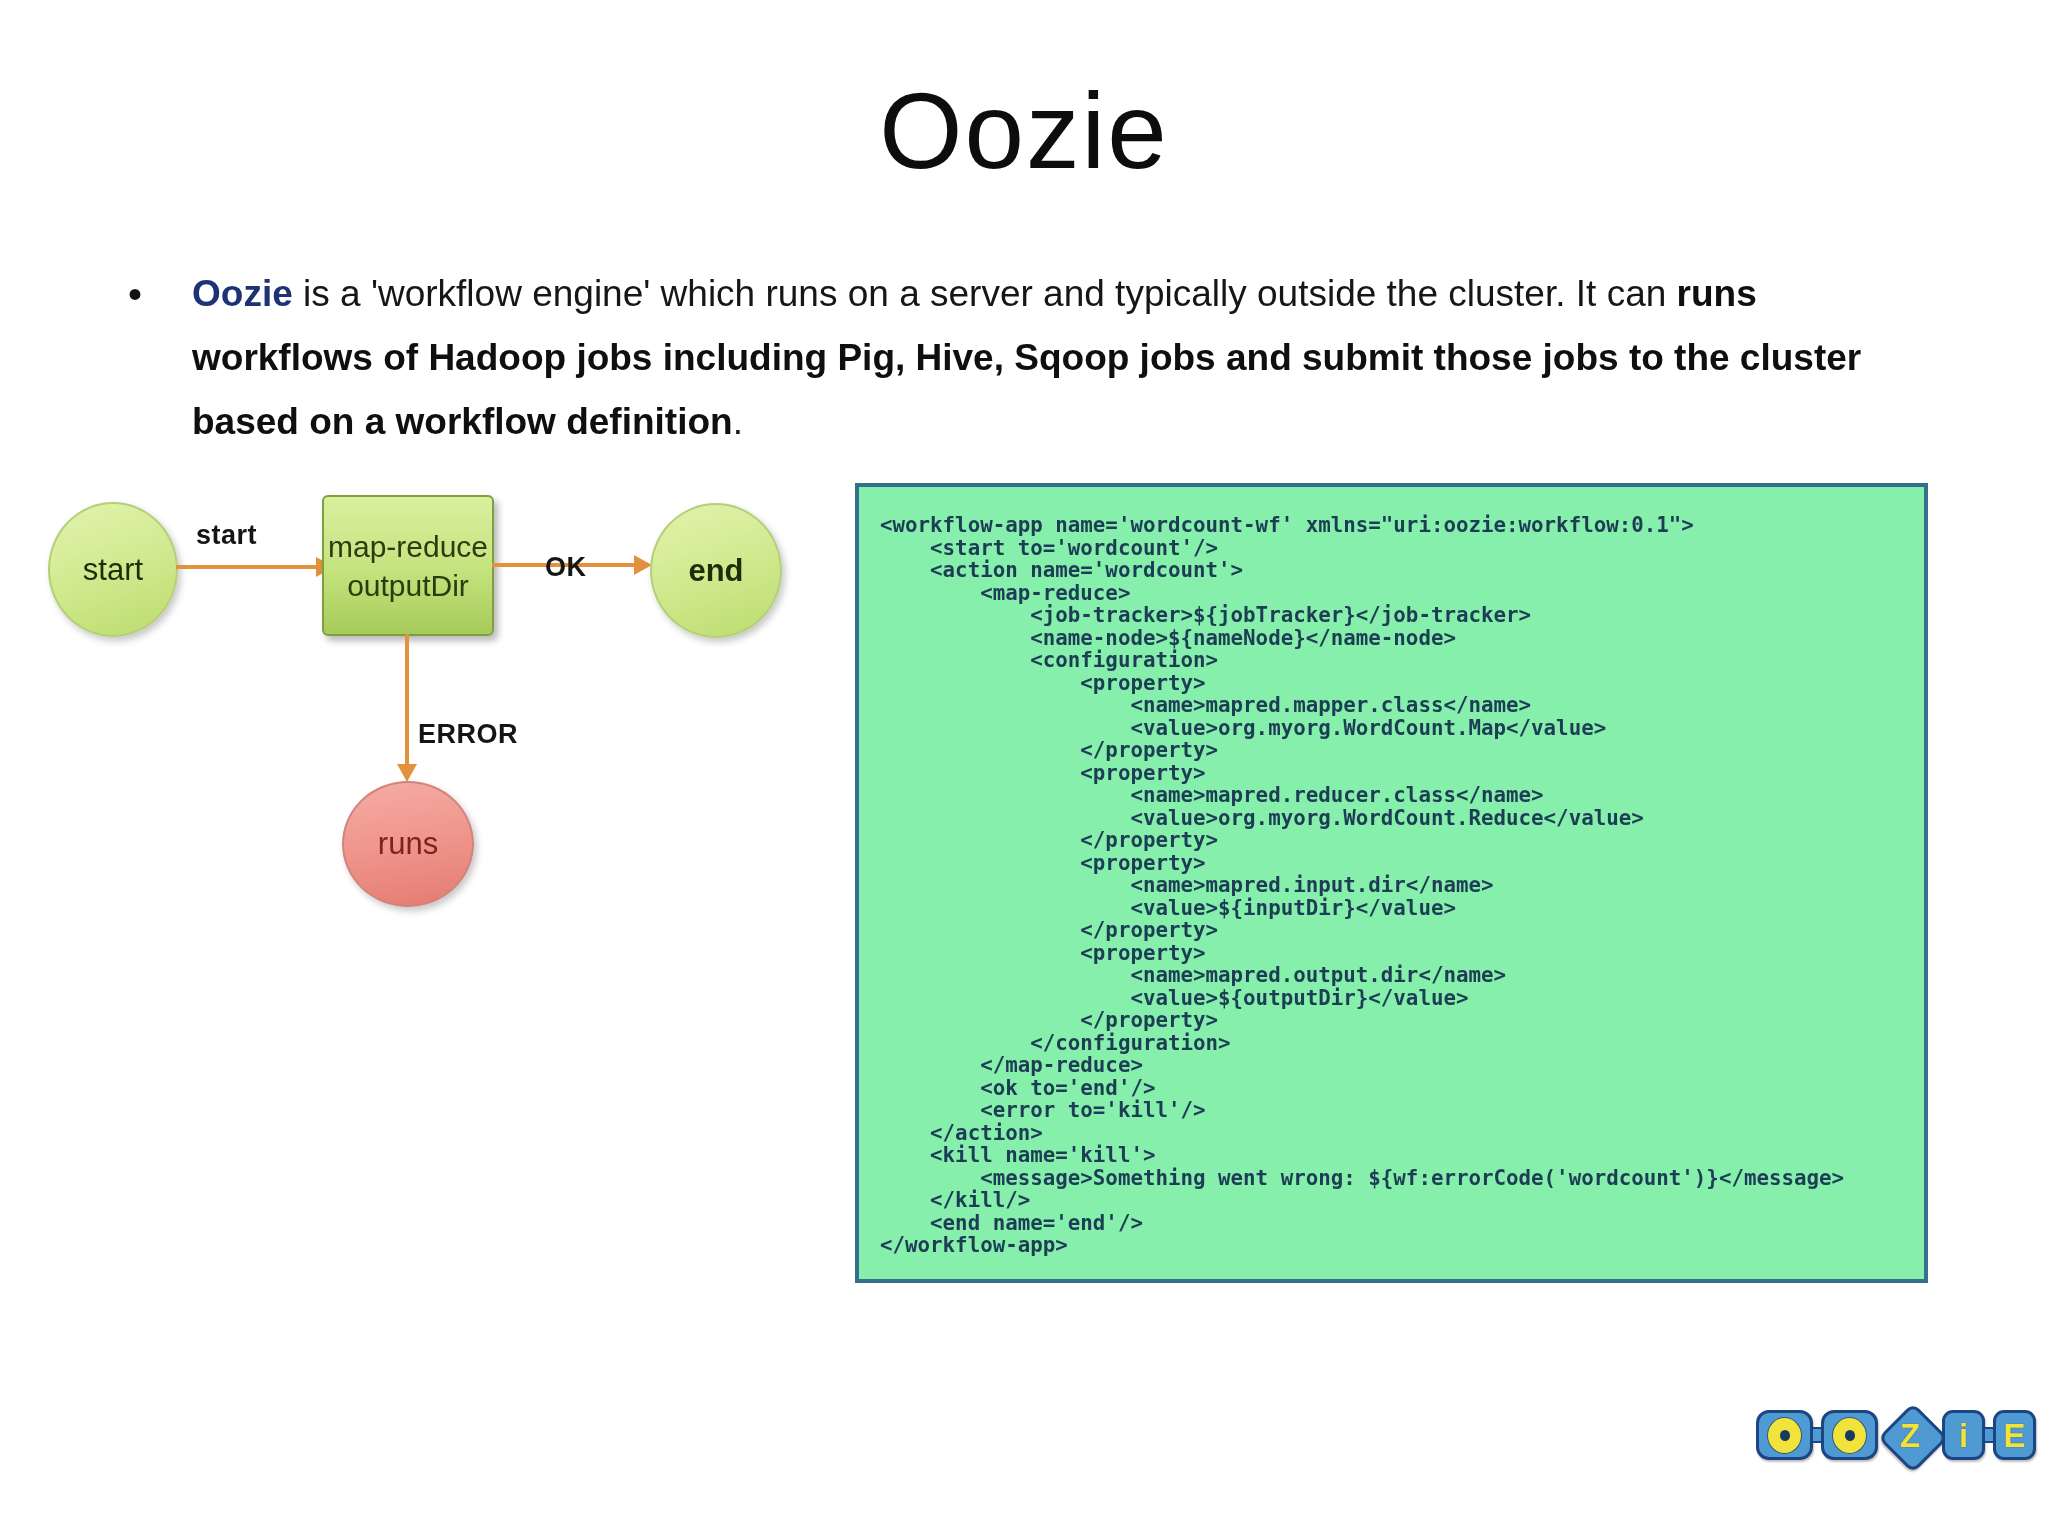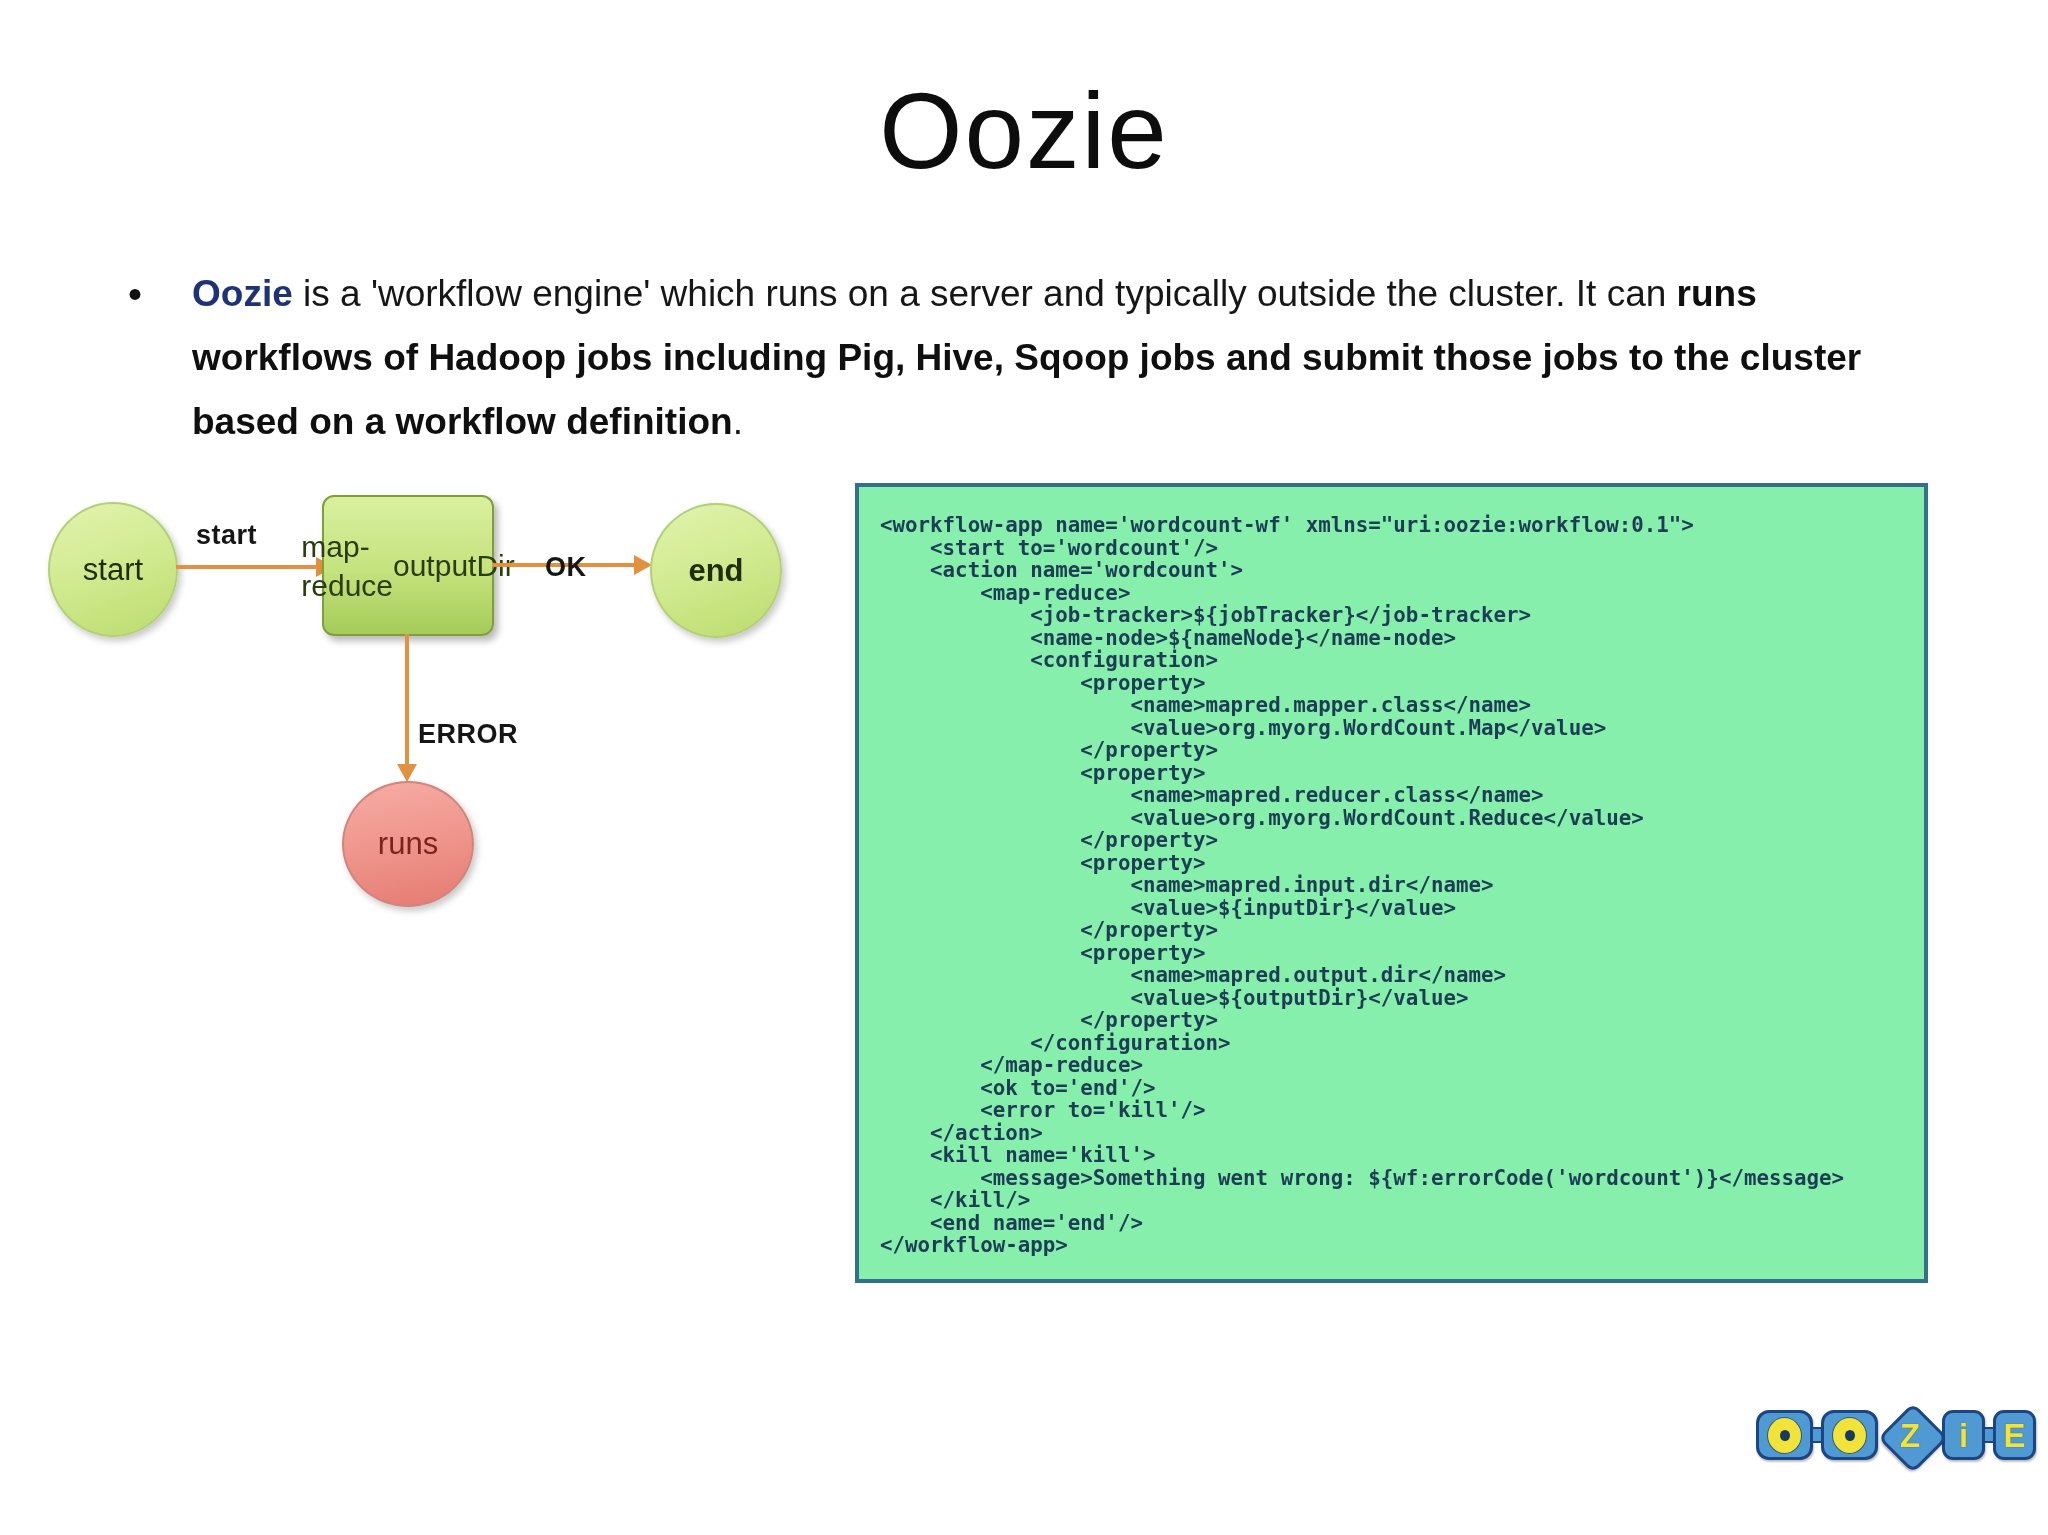--- a/index.html
+++ b/index.html
@@ -40,25 +40,25 @@
   }
   .node-start{left:48px;top:502px;width:126px;height:131px;}
   .node-end{left:650px;top:503px;width:128px;height:131px;font-weight:bold;}
   .node-kill{
     left:342px;top:781px;width:128px;height:122px;
     background:linear-gradient(170deg,#f6aca4 0%,#ef958c 50%,#e47b71 100%);
     border:2px solid #d2837b;color:#7c241c;
   }
   .node-action{
     position:absolute;left:322px;top:495px;width:168px;height:137px;
-    border-radius:12px;
+    border-radius:6px;
     background:linear-gradient(180deg,#d9f09e 0%,#c4e27d 55%,#a6cb59 100%);
     border:2px solid #7e9f3c;
     box-shadow:4px 5px 7px rgba(0,0,0,0.28);
-    display:flex;align-items:center;justify-content:center;
+    display:flex;flex-direction:column;align-items:center;justify-content:center;
     font-size:30px;line-height:39px;color:#2b3c0d;
   }
   .edge-line{position:absolute;background:#e2923f;}
   .edge-h{height:4px;}
   .edge-v{width:4px;}
   .arrowhead-right{
     position:absolute;width:0;height:0;
     border-top:10px solid transparent;border-bottom:10px solid transparent;
     border-left:18px solid #e2923f;
   }

